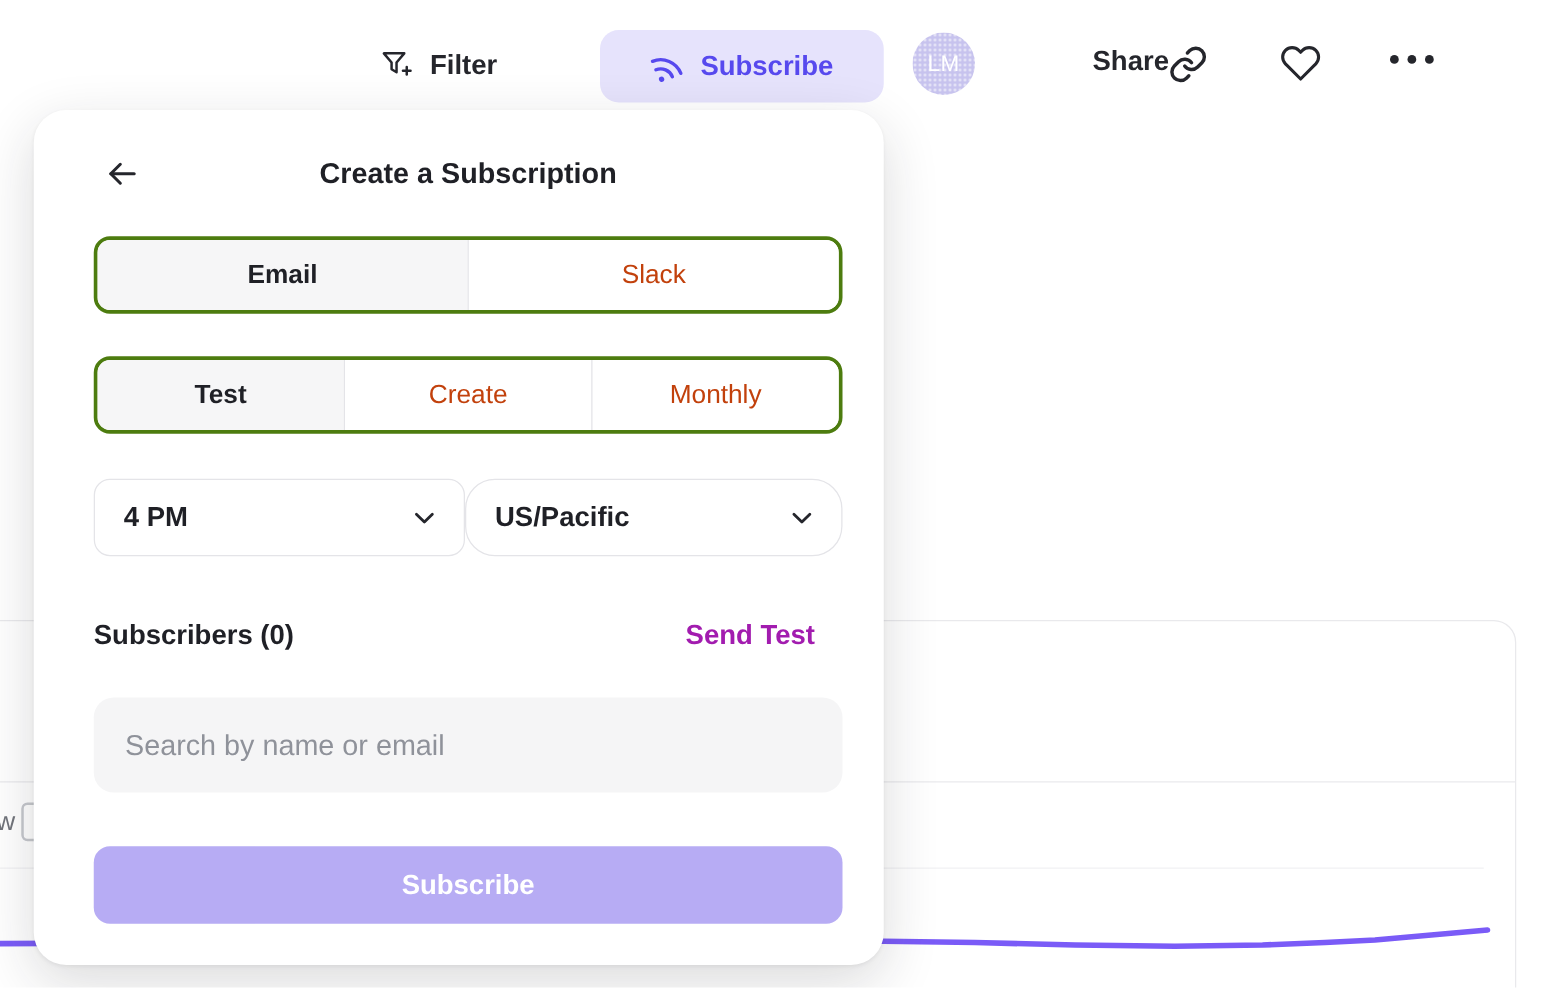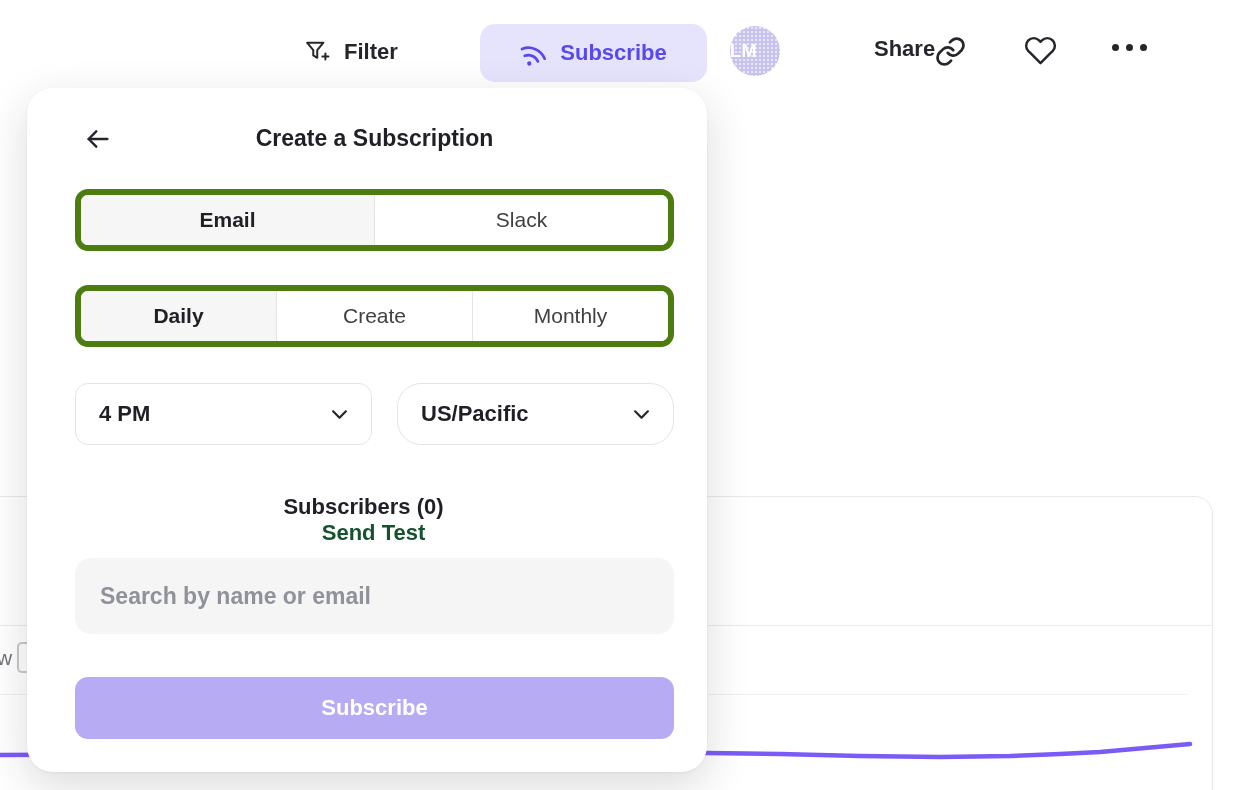--- a/index.html
+++ b/index.html
@@ -25,21 +25,21 @@
   
   .toolbar { position:absolute; left:0; top:0; width:1234px; height:104px; z-index:2; }
   .tb-item { position:absolute; display:flex; align-items:center; cursor:pointer; }
   .filter-btn { left:303px; top:30px; height:44px; gap:13px; font-size:22px; font-weight:600; color:#25262C; }
   .subscribe-pill {
     left:480px; top:24px; width:227px; height:58px; border-radius:15px;
     justify-content:center; gap:13px; font-size:22px; font-weight:600;
   }
   .avatar {
     left:730px; top:26px; width:50px; height:50px; border-radius:50%;
-    color:#fff; font-size:18px; font-weight:700; letter-spacing:.5px;
+    justify-content:center; color:#fff; font-size:18px; font-weight:400; letter-spacing:.5px;
     background-image: radial-gradient(rgba(255,255,255,.6) 1px, transparent 1.2px);
     background-size:4px 4px;
   }
   .share-btn { left:826px; top:36px; font-size:22px; font-weight:600; color:#25262C;margin-left:48px; }
   .icon-btn { justify-content:center; color:#25262C; }
   .link-btn { left:934px; top:35px; }
   .heart-btn { left:1023px; top:34px; }
   .more-btn { left:1112px; top:44px; gap:7px; }
   .dot { width:7px; height:7px; border-radius:50%; background:#25262C; }
 
@@ -47,46 +47,46 @@
   .modal {
     position:absolute; left:27px; top:88px; width:680px; height:684px;
     background:#fff; border-radius:26px; z-index:10;
     box-shadow:0 1px 3px rgba(0,0,0,.05), 0 14px 44px rgba(30,30,40,.16);
     padding:0 33px 33px 48px;
   }
   .modal-header { position:relative; height:101px; display:flex; align-items:center; justify-content:center; }
   .back-btn { position:absolute; left:7px; top:35px; width:36px; height:32px; display:flex; align-items:center; cursor:pointer; color:#25262C; }
   .modal-title { font-size:23px; font-weight:600; color:#1F2026; }
 
-  .seg-group { display:flex; height:62px; border:6px solid #4d7c0f; border-radius:13px; overflow:hidden; background:#fff; }
+  .seg-group { display:flex; height:62px; border:3px solid #4d7c0f; border-radius:13px; overflow:hidden; background:#fff; }
   .seg {
     flex:1; display:flex; align-items:center; justify-content:center;
-    font-size:21px; font-weight:500; color:#404040; background:#fff; cursor:pointer;
+    font-size:21px; font-weight:500; color:#c2410c; background:#fff; cursor:pointer;
   }
   .seg + .seg { border-left:1px solid #E4E4E8; }
   .seg.selected { background:#F6F6F7; color:#1F2026; font-weight:600; }
   .freq-group { margin-top:34px; }
 
-  .dd-row { display:flex; gap:25px; margin-top:36px; height:62px; }
+  .dd-row { display:flex; margin-top:36px; height:62px; }
   .dropdown {
     border:1px solid #E4E4E8; border-radius:13px; display:flex; align-items:center;
     justify-content:space-between; padding:0 23px; font-size:22px; font-weight:600;
     color:#1F2026; cursor:pointer; background:#fff;
   }
   .dd-time { flex:0 0 297px; }
   .dd-tz { flex:1;border-radius:24px; }
 
-  .subs-row { margin-top:49px; height:28px; display:flex; align-items:center; justify-content:space-between; padding-right:22px;flex-direction:column; }
+  .subs-row { margin-top:49px; height:28px; display:flex; align-items:center; justify-content:space-between; padding-right:22px; }
   .subs-label { font-size:22px; font-weight:700; color:#1F2026; }
-  .send-test { font-size:22px; font-weight:600; color:#14532d; cursor:pointer;margin-left:20px; }
+  .send-test { font-size:22px; font-weight:600; color:#a21caf; cursor:pointer;margin-left:20px; }
 
   .search-input {
     margin-top:36px; width:100%; height:76px; border:none; outline:none;
     background:#F5F5F6; border-radius:16px; padding:0 25px; font-size:23px;
-    color:#1F2026; font-family:"Liberation Sans", sans-serif; display:block;font-weight:bold;
+    color:#1F2026; font-family:"Liberation Sans", sans-serif; display:block;
   }
   .search-input::placeholder { color:#8F929A; }
 
   .submit-btn {
     margin-top:43px; width:100%; height:62px; border:none; border-radius:13px;
     color:#fff; font-size:22px; font-weight:600; font-family:"Liberation Sans", sans-serif;
     cursor:default; display:flex; align-items:center; justify-content:center;
   }
 
   svg { display:block; }
@@ -175,21 +175,21 @@
     </span>
     <span class="modal-title">Create a Subscription</span>
   </div>
 
   <div class="seg-group">
     <div class="seg selected">Email</div>
     <div class="seg">Slack</div>
   </div>
 
   <div class="seg-group freq-group">
-    <div class="seg selected">Daily</div>
+    <div class="seg selected">Test</div>
     <div class="seg">Create</div>
     <div class="seg">Monthly</div>
   </div>
 
   <div class="dd-row">
     <div class="dropdown dd-time">
       <span>4 PM</span>
       <span>
         <svg width="17" height="11" viewBox="0 0 16 10" fill="none" stroke="#25262C" stroke-width="2.1" stroke-linecap="round" stroke-linejoin="round">
             <path d="M2 2l6 6 6-6"></path>

